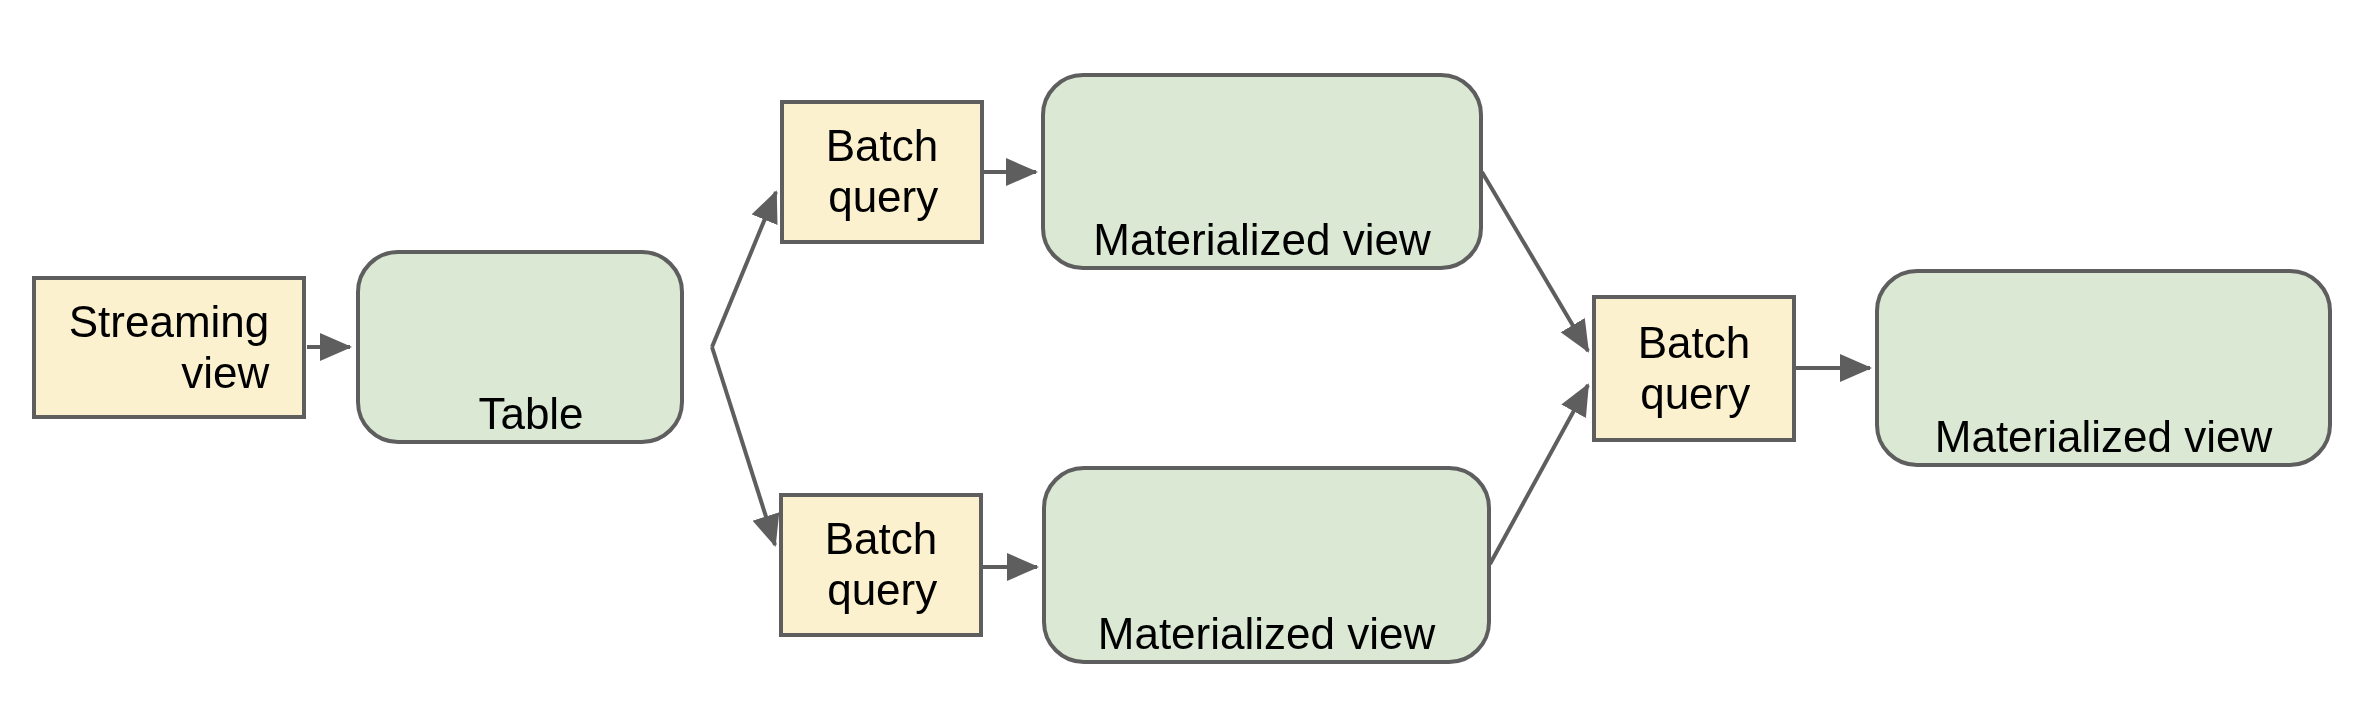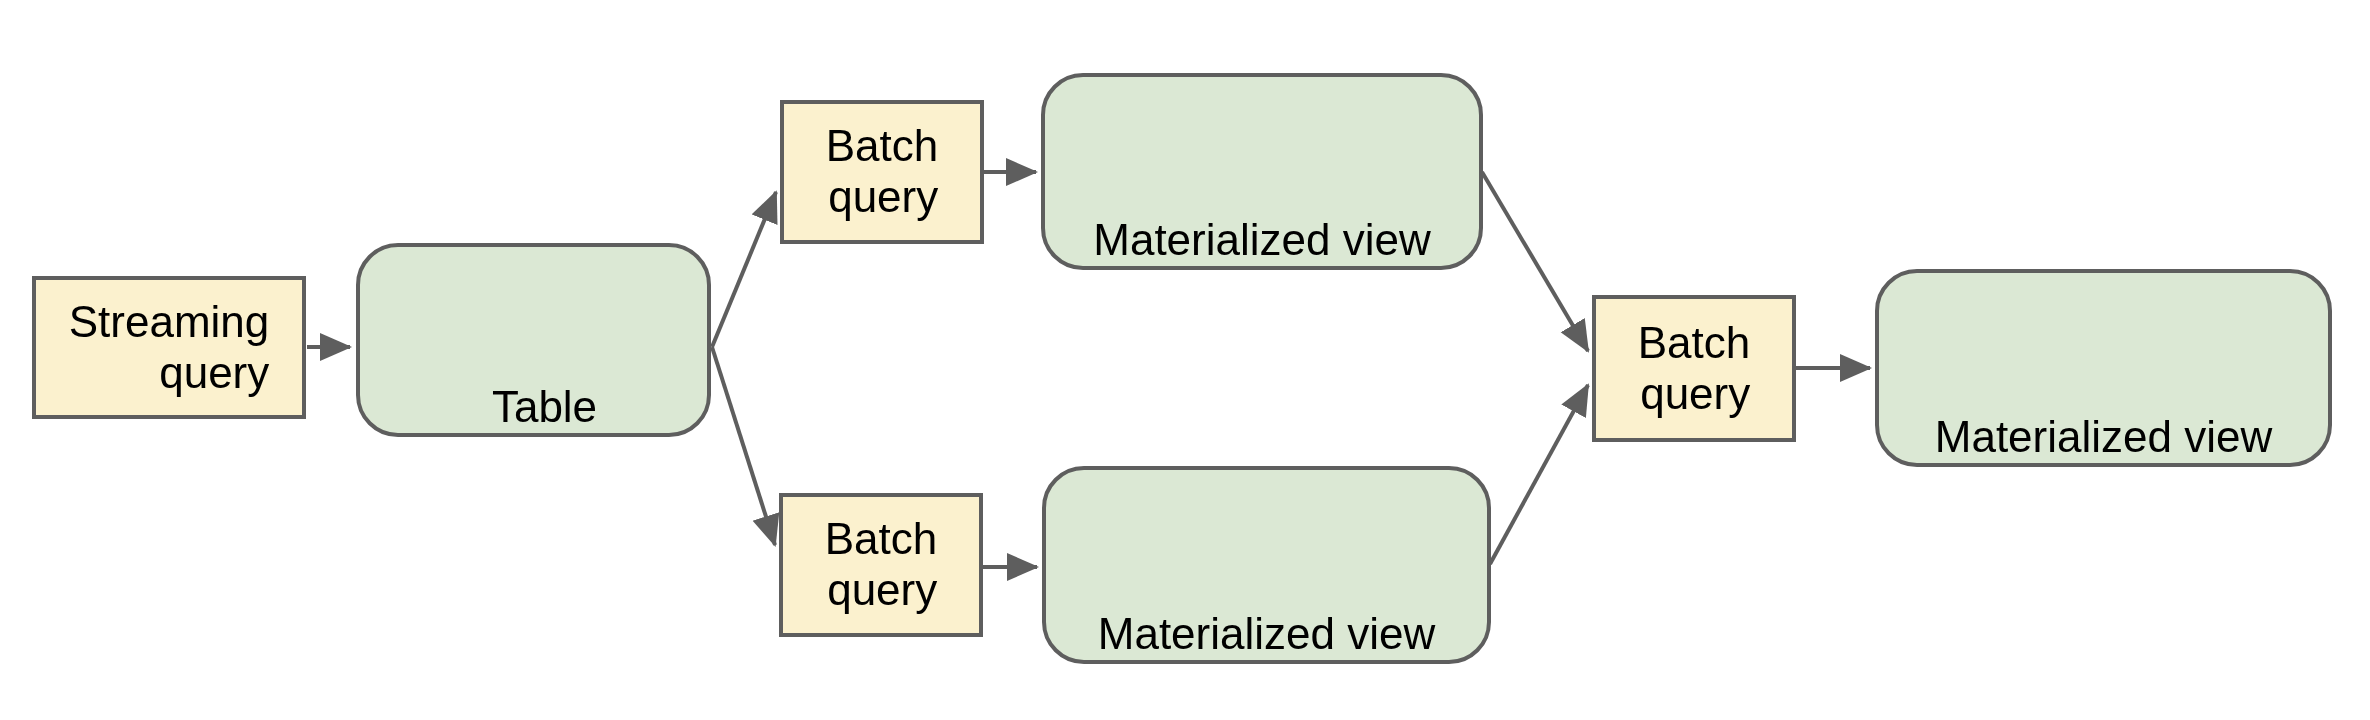--- a/index.html
+++ b/index.html
@@ -43,21 +43,21 @@
     border: 4px solid var(--stroke);
     color: var(--text);
     font-size: 44px;
     line-height: 1.15;
   }
   .node span { white-space: pre-line; }
   .node.query { background: var(--query-fill); text-align: right; }
   .node.artifact { background: var(--artifact-fill); border-radius: 42px; align-items: flex-end; }
 
   #n-streaming    { left: 32px;   top: 276px; width: 274px; height: 143px; }
-  #n-table        { left: 356px;  top: 243px; width: 355px; height: 194px; padding-left: 22px; }
+  #n-table        { left: 356px;  top: 250px; width: 328px; height: 194px; padding-left: 22px; }
   #n-batch-top    { left: 780px;  top: 100px; width: 204px; height: 144px; }
   #n-mv-top       { left: 1041px; top: 73px;  width: 442px; height: 197px; }
   #n-batch-bottom { left: 779px;  top: 493px; width: 204px; height: 144px; }
   #n-mv-bottom    { left: 1042px; top: 466px; width: 449px; height: 198px; }
   #n-batch-right  { left: 1592px; top: 295px; width: 204px; height: 147px; }
   #n-mv-right     { left: 1875px; top: 269px; width: 457px; height: 198px; }
 </style>
 </head>
 <body>
 
@@ -74,21 +74,21 @@
     <line x1="712" y1="347" x2="775" y2="545" marker-end="url(#arrowhead)"></line>
     <line x1="984" y1="172" x2="1036" y2="172" marker-end="url(#arrowhead)"></line>
     <line x1="983" y1="567" x2="1037" y2="567" marker-end="url(#arrowhead)"></line>
     <line x1="1482" y1="172" x2="1588" y2="351" marker-end="url(#arrowhead)"></line>
     <line x1="1490" y1="564" x2="1588" y2="385" marker-end="url(#arrowhead)"></line>
     <line x1="1796" y1="368" x2="1870" y2="368" marker-end="url(#arrowhead)"></line>
   </svg>
 
   <div class="node query" id="n-streaming">
     <span>Streaming
-query</span>
+view</span>
   </div>
 
   <div class="node artifact" id="n-table">
     <span>Table</span>
   </div>
 
   <div class="node query" id="n-batch-top">
     <span>Batch
 query</span>
   </div>

